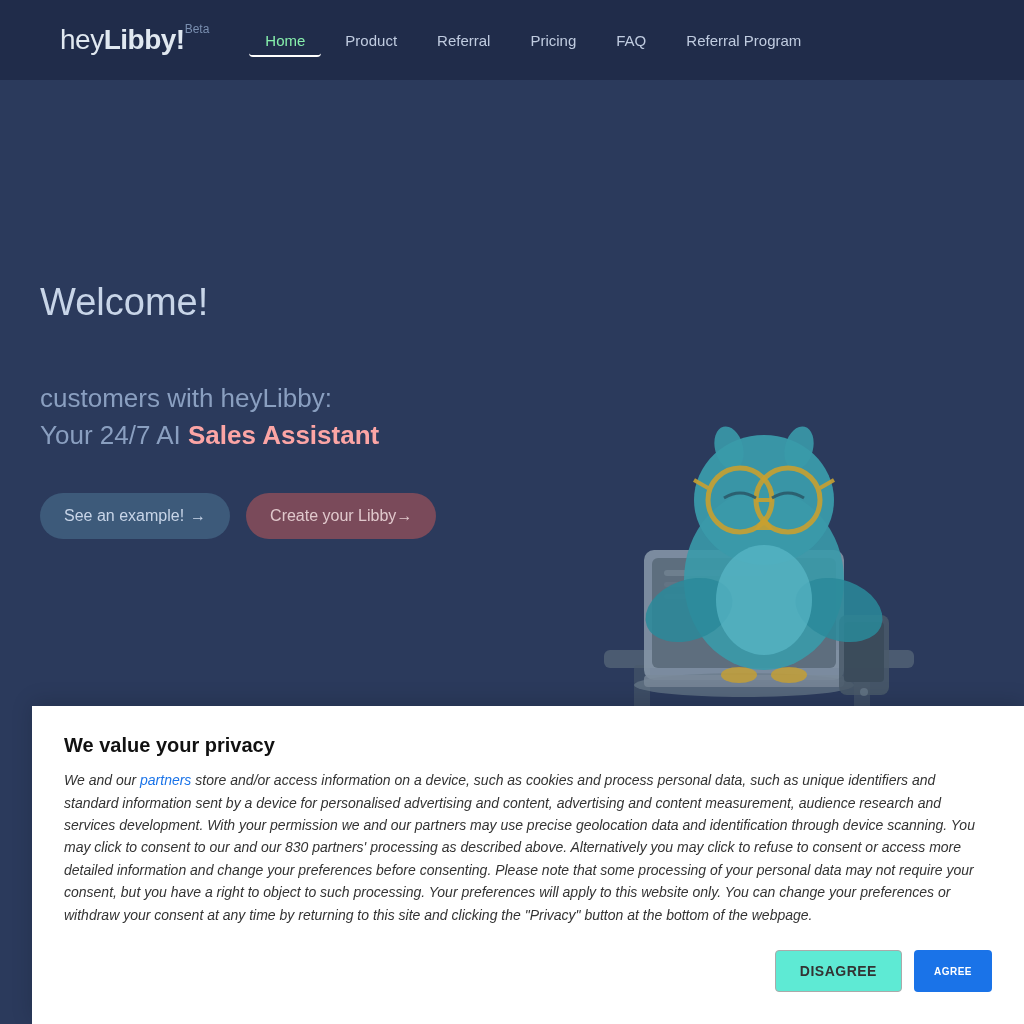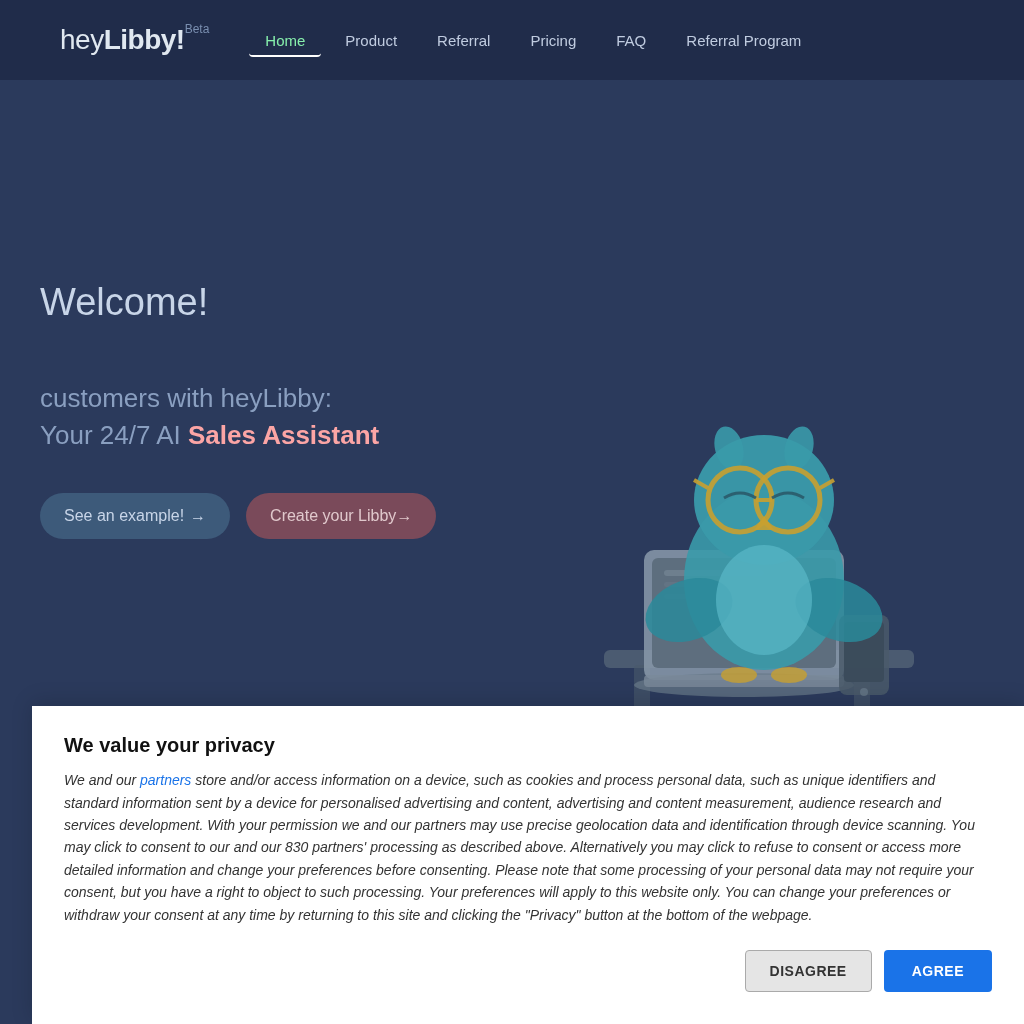--- a/index.html
+++ b/index.html
@@ -170,37 +170,37 @@
       border: 1px solid #aaa;
       color: #333;
       padding: 12px 24px;
       border-radius: 4px;
       font-size: 14px;
       font-weight: 600;
       cursor: pointer;
       letter-spacing: 0.5px;
     }
     .btn-disagree {
-      background: #e5e5e5;
+      background: #5eead4;
       border: 1px solid #aaa;
       color: #333;
       padding: 12px 24px;
       border-radius: 4px;
       font-size: 14px;
       font-weight: 600;
       cursor: pointer;
       letter-spacing: 0.5px;
     }
     .btn-agree {
       background: #1a73e8;
       border: none;
       color: #fff;
-      padding: 12px 28px;
+      padding: 12px 20px;
       border-radius: 4px;
-      font-size: 14px;
+      font-size: 10px;
       font-weight: 600;
       cursor: pointer;
       letter-spacing: 0.5px;
     }
 
     
     .arrow { font-style: normal; }
   </style>
 </head>
 <body>

